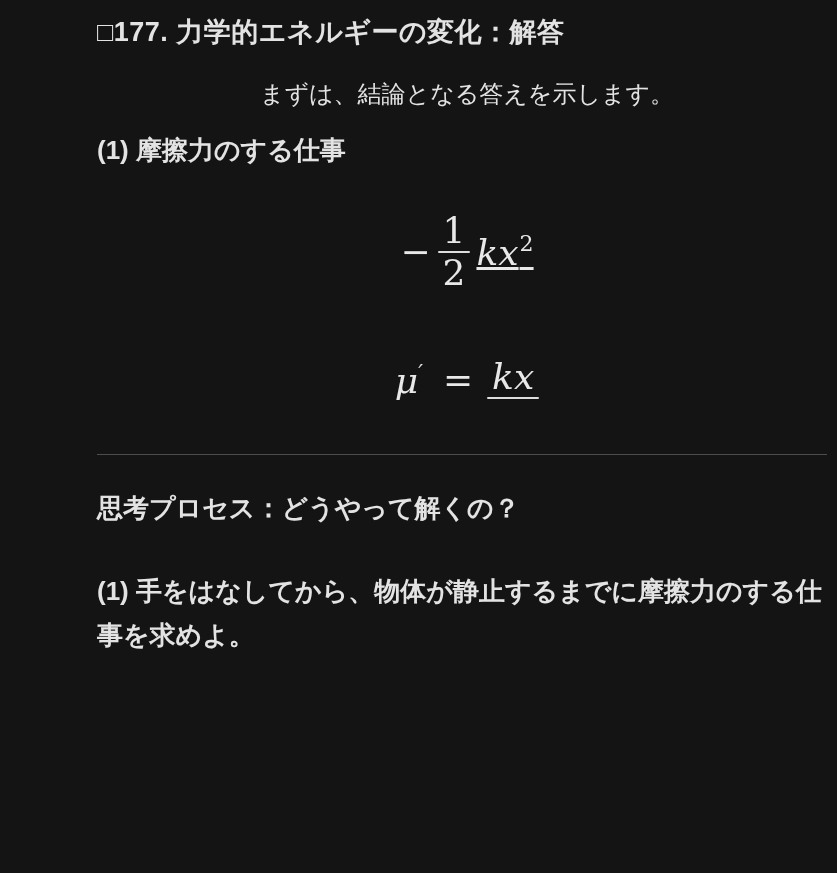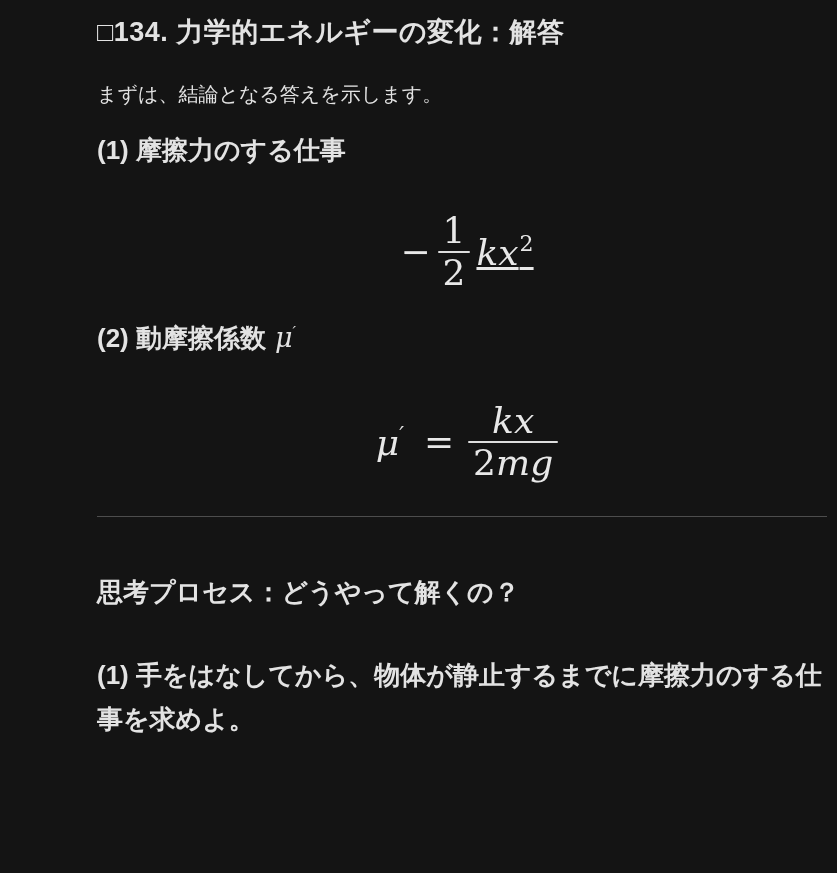--- a/index.html
+++ b/index.html
@@ -26,22 +26,23 @@
 
   .title {
     font-size: 27px;
     font-weight: 700;
     line-height: 36px;
     letter-spacing: 0.5px;
   }
 
   .intro {
     margin-top: 28px;
-    font-size: 20px;
+    font-size: 24px;
     line-height: 32px;
+    text-align: center;
   }
 
   .sub-heading {
     margin-top: 24px;
     font-size: 26px;
     font-weight: 700;
     line-height: 32px;
   }
 
   .sub-heading .inline-math {
@@ -109,21 +110,21 @@
   
   .divider {
     margin-top: 34px;
     width: 730px;
     height: 1px;
     border: none;
     background: #4d4d4d;
   }
 
   .process-heading {
-    margin-top: 58px;
+    margin-top: 36px;
     font-size: 26px;
     font-weight: 700;
     line-height: 34px;
   }
 
   .process-paragraph {
     margin-top: 26px;
     width: 740px;
     font-size: 26px;
     line-height: 44px;
@@ -148,45 +149,43 @@
     height: 115px;
     background: linear-gradient(180deg, rgba(20,20,20,0) 0%, rgba(20,20,20,0.72) 100%);
     pointer-events: none;
   }
 </style>
 </head>
 <body>
 
 <main class="message">
 
-  <h3 class="title">□134. 力学的エネルギーの変化：解答</h3>
+  <h3 class="title">□177. 力学的エネルギーの変化：解答</h3>
 
   <p class="intro">まずは、結論となる答えを示します。</p>
 
   <p class="sub-heading">(1) 摩擦力のする仕事</p>
 
   <div class="formula formula-work">
     <span class="minus rm">−</span>
     <span class="frac">
       <span class="num rm">1</span>
       <span class="bar"></span>
       <span class="den rm">2</span>
     </span>
     <span class="pow-group"><span class="it">kx</span><sup class="exp">2</sup></span>
   </div>
 
-  <p class="sub-heading"><span>(2) 動摩擦係数</span><span class="inline-math"><span>μ</span><sup>′</sup></span></p>
 
   <div class="formula formula-mu">
     <span class="mu-group it"><span>μ</span><sup>′</sup></span>
     <span class="eq">=</span>
     <span class="frac">
       <span class="num it">kx</span>
       <span class="bar"></span>
-      <span class="den"><span class="rm">2</span><span class="it">mg</span></span>
     </span>
   </div>
 
   <hr class="divider">
 
   <h4 class="process-heading">思考プロセス：どうやって解くの？</h4>
 
 
   <p class="question-heading">(1) 手をはなしてから、物体が静止するまでに摩擦力のする仕事を求めよ。</p>
 

